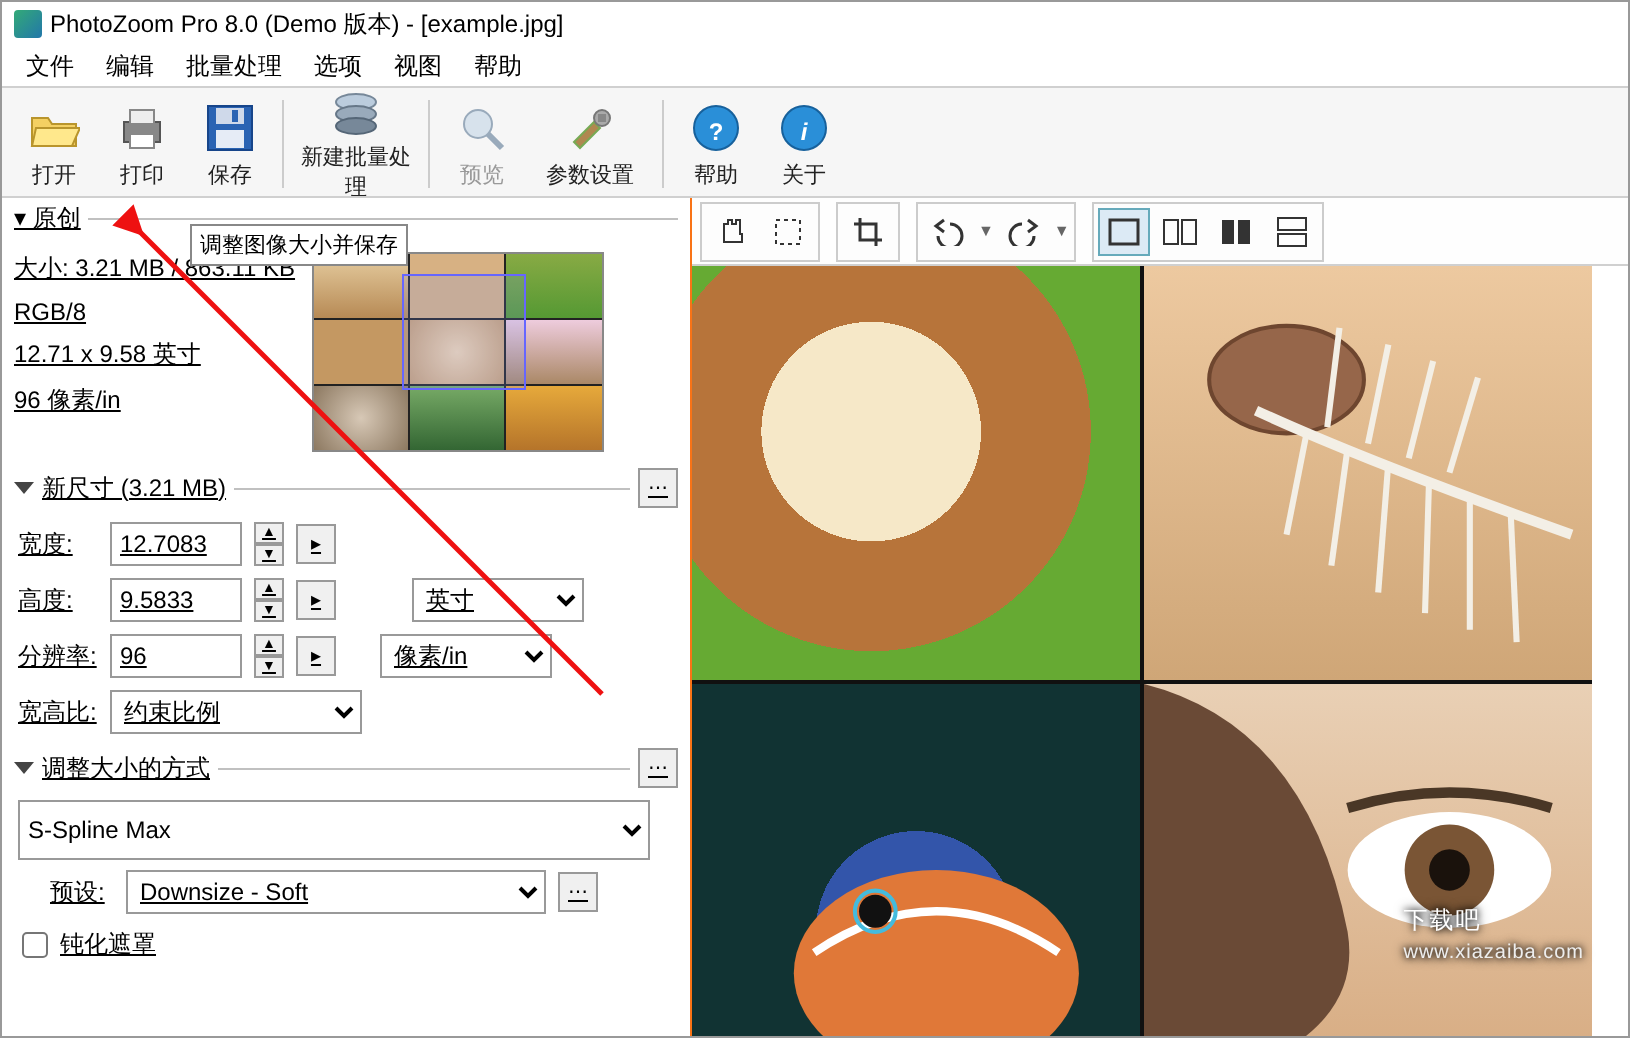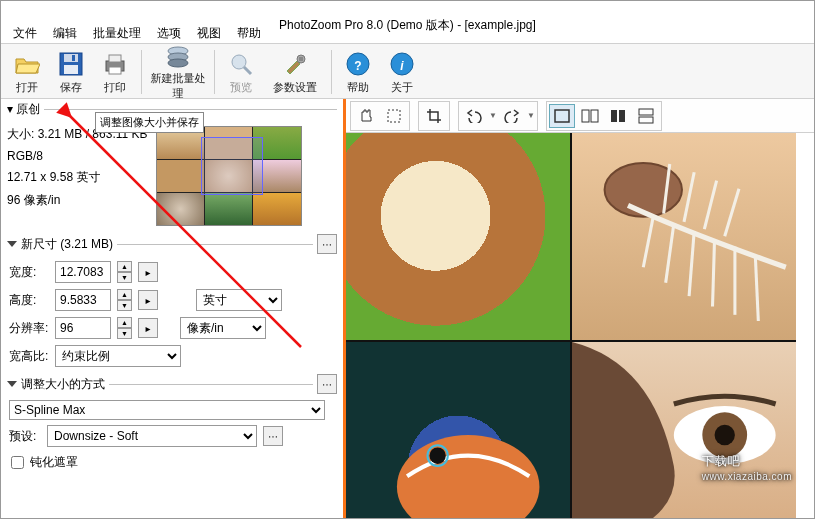--- a/index.html
+++ b/index.html
@@ -1,46 +1,46 @@
 <!DOCTYPE html>
 <html><head>
 <meta charset="utf-8">
 <style>
 * { margin: 0; padding: 0; box-sizing: border-box; font-family: "Microsoft YaHei", "SimSun", Arial, sans-serif; font-size: 12px; }
 body { background: #fff; width: 815px; height: 519px; overflow: hidden; position: relative; border: 1px solid #999; }
-.titlebar { height: 22px; background: #fff; display: flex; align-items: center; padding: 0 6px; gap: 16px; flex-direction: column; }
+.titlebar { height: 22px; background: #fff; display: flex; align-items: center; padding: 0 6px; gap: 4px; }
 .titlebar .app-icon { width: 14px; height: 14px; background: linear-gradient(135deg,#3a7,#27a); border-radius: 2px; }
 .titlebar .title { color: #000; }
 .menubar { height: 20px; display: flex; align-items: center; padding: 0 6px; gap: 4px; }
 .menubar span { padding: 2px 6px; cursor: default; }
 .toolbar { height: 56px; display: flex; align-items: flex-start; padding: 2px 4px; border-top: 1px solid #d0d0d0; border-bottom: 1px solid #d0d0d0; background: #f6f6f6; }
 .tool-group { display: flex; align-items: flex-start; }
 .tool-btn { display: flex; flex-direction: column; align-items: center; justify-content: center; width: 44px; height: 52px; cursor: pointer; border: 1px solid transparent; }
 .tool-btn.wide { width: 64px; }
 .tool-btn .ico { width: 28px; height: 28px; display: flex; align-items: center; justify-content: center; }
 .tool-btn .lbl { font-size: 11px; margin-top: 2px; text-align: center; color: #222; }
 .tool-btn.disabled .lbl { color: #999; }
 .tool-sep { width: 1px; height: 44px; background: #ccc; margin: 4px 4px; }
 .tooltip { position: absolute; left: 94px; top: 111px; background: #fff; border: 1px solid #888; padding: 2px 4px; font-size: 11px; z-index: 50; }
 .body-area { display: flex; height: calc(519px - 22px - 20px - 56px); }
-.left-panel { width: 345px; height: 100%; overflow: hidden; background: #fff; border-right: 3px solid #f97316; position: relative; }
+.left-panel { width: 345px; height: 100%; overflow: hidden; background: #fff; border-right: 1px solid #f97316; position: relative; text-decoration: underline; }
 .left-top { display: flex; align-items: flex-start; padding: 4px 6px; gap: 8px; }
 .info-col { display: flex; flex-direction: column; gap: 6px; font-size: 12px; color: #000; }
 .section-row { display: flex; align-items: center; padding: 4px 6px; gap: 4px; }
 .chev { width: 0; height: 0; border-left: 5px solid transparent; border-right: 5px solid transparent; border-top: 6px solid #444; }
 .line { flex: 1; height: 1px; background: #c0c0c0; }
 .sq-btn { width: 20px; height: 20px; border: 1px solid #999; background: #f0f0f0; display: flex; align-items: center; justify-content: center; cursor: pointer; font-size: 10px; }
 .form-row { display: flex; align-items: center; padding: 3px 8px; gap: 6px; }
 .form-row label { width: 40px; color: #000; }
-input.text { width: 56px; height: 22px; border: 1px solid #999; padding: 0 4px; background: #fff; }
+input.text { width: 66px; height: 22px; border: 1px solid #999; padding: 0 4px; background: #fff; }
 .spinner { display: flex; flex-direction: column; }
 .spinner .spin { width: 15px; height: 11px; border: 1px solid #999; background: #f0f0f0; display:flex; align-items:center; justify-content:center; font-size:7px; cursor:pointer;}
 select.sel { height: 22px; border: 1px solid #999; background: #fff; padding: 0 2px; }
 .sel.unit { width: 86px; }
-select.full { width: 316px; height: 20px; margin: 2px 8px; border: 1px solid #999; background: #fff; }
+select.full { width: 316px; height: 30px; margin: 2px 8px; border: 1px solid #999; background: #fff; }
 .checkbox-row { display: flex; align-items: center; padding: 4px 10px; gap: 6px; }
 .slider-row { display: flex; align-items: center; padding: 4px 20px; gap: 6px; }
 .slider-label { width: 34px; color: #999; }
 .slider-track { width: 190px; height: 3px; background: #ddd; position: relative; }
 .thumbnail { width: 146px; height: 100px; border: 1px solid #888; background: #333; position: relative; overflow:hidden;}
 .thumb-grid { display: grid; grid-template-columns: 1fr 1fr 1fr; grid-template-rows: 1fr 1fr 1fr; width: 100%; height: 100%; gap:1px; background:#222;}
 .thumb-grid div { background-size:cover; }
 .thumb-rect { position: absolute; border: 1px solid #66f; background: rgba(120,150,255,0.18); }
 .right-panel { flex: 1; display: flex; flex-direction: column; position: relative; background: #f6f6f6; }
 .view-toolbar { height: 34px; display: flex; align-items: center; padding: 0 4px; gap: 8px; background: #fefefe; border-bottom: 1px solid #d0d0d0; }
@@ -81,38 +81,38 @@
       <div class="ico">
         <svg width="26" height="22">
             <path d="M2 6 L10 6 L12 9 L24 9 L24 20 L2 20 Z" fill="#f4d062" stroke="#b9952c"></path>
             <path d="M4 11 L26 11 L22 20 L2 20 Z" fill="#ffe88c" stroke="#b9952c"></path>
           </svg>
       </div>
       <div class="lbl">打开</div>
     </div>
     <div class="tool-btn">
       <div class="ico">
+        <svg width="26" height="24">
+            <rect x="4" y="9" width="18" height="10" fill="#888" stroke="#555"></rect>
+            <rect x="7" y="3" width="12" height="7" fill="#eee" stroke="#888"></rect>
+            <rect x="7" y="15" width="12" height="7" fill="#fff" stroke="#888"></rect>
+          </svg>
+      </div>
+      <div class="lbl">打印</div>
+    </div>
+    <div class="tool-btn">
+      <div class="ico">
         <svg width="26" height="26">
             <rect x="2" y="2" width="22" height="22" fill="#2a63b3" stroke="#17458a"></rect>
             <rect x="6" y="3" width="14" height="8" fill="#cfd9ea"></rect>
             <rect x="6" y="14" width="14" height="9" fill="#e6ecf6"></rect>
             <rect x="14" y="4" width="3" height="6" fill="#2a63b3"></rect>
           </svg>
       </div>
       <div class="lbl">保存</div>
-    </div>
-    <div class="tool-btn">
-      <div class="ico">
-        <svg width="26" height="24">
-            <rect x="4" y="9" width="18" height="10" fill="#888" stroke="#555"></rect>
-            <rect x="7" y="3" width="12" height="7" fill="#eee" stroke="#888"></rect>
-            <rect x="7" y="15" width="12" height="7" fill="#fff" stroke="#888"></rect>
-          </svg>
-      </div>
-      <div class="lbl">打印</div>
     </div>
   </div>
   <div class="tool-sep"></div>
   <div class="tool-group">
     <div class="tool-btn wide">
       <div class="ico">
         <svg width="28" height="26">
             <ellipse cx="14" cy="8" rx="10" ry="4" fill="#bcd" stroke="#789"></ellipse>
             <ellipse cx="14" cy="14" rx="10" ry="4" fill="#9ab" stroke="#678"></ellipse>
             <ellipse cx="14" cy="20" rx="10" ry="4" fill="#789" stroke="#567"></ellipse>
@@ -250,21 +250,21 @@
       <div class="chev"></div>
       <span>调整大小的方式</span>
       <div class="line"></div>
       <div class="sq-btn">⋯</div>
     </div>
 
     <select class="full">
       <option>S-Spline Max</option>
     </select>
 
-    <div class="form-row" style="padding-left:8px;">
+    <div class="form-row" style="padding-left:24px;">
       <label style="width:32px;">预设:</label>
       <select class="sel" style="width:210px;">
         <option>Downsize - Soft</option>
       </select>
       <div class="sq-btn">⋯</div>
     </div>
 
     <div class="checkbox-row">
       <input type="checkbox" style="">
       <span>钝化遮罩</span>

